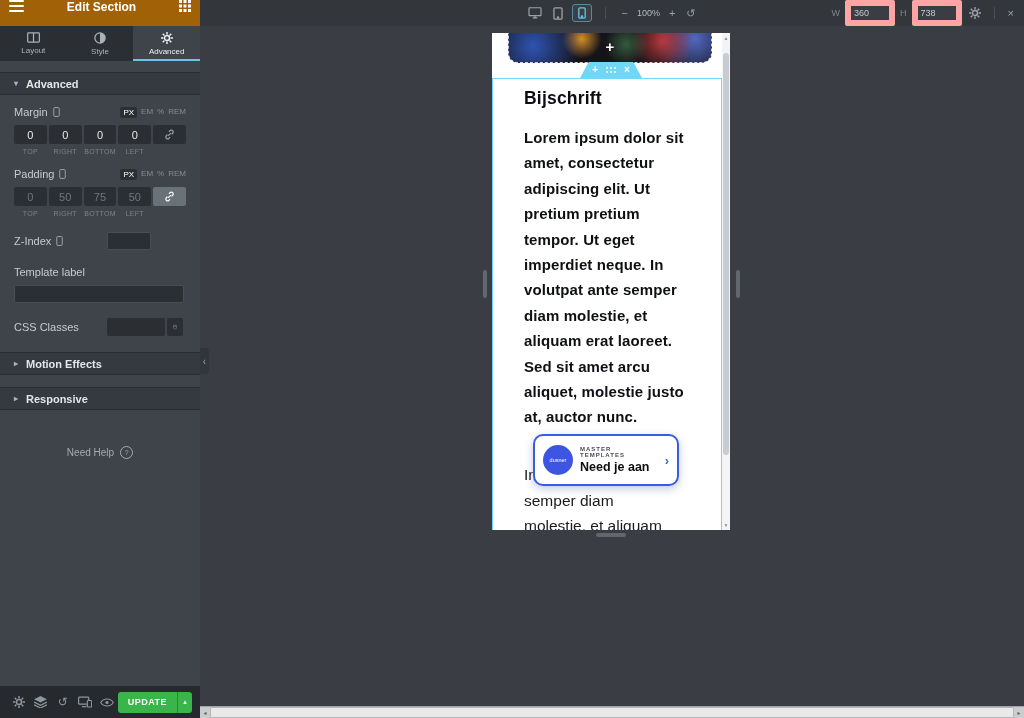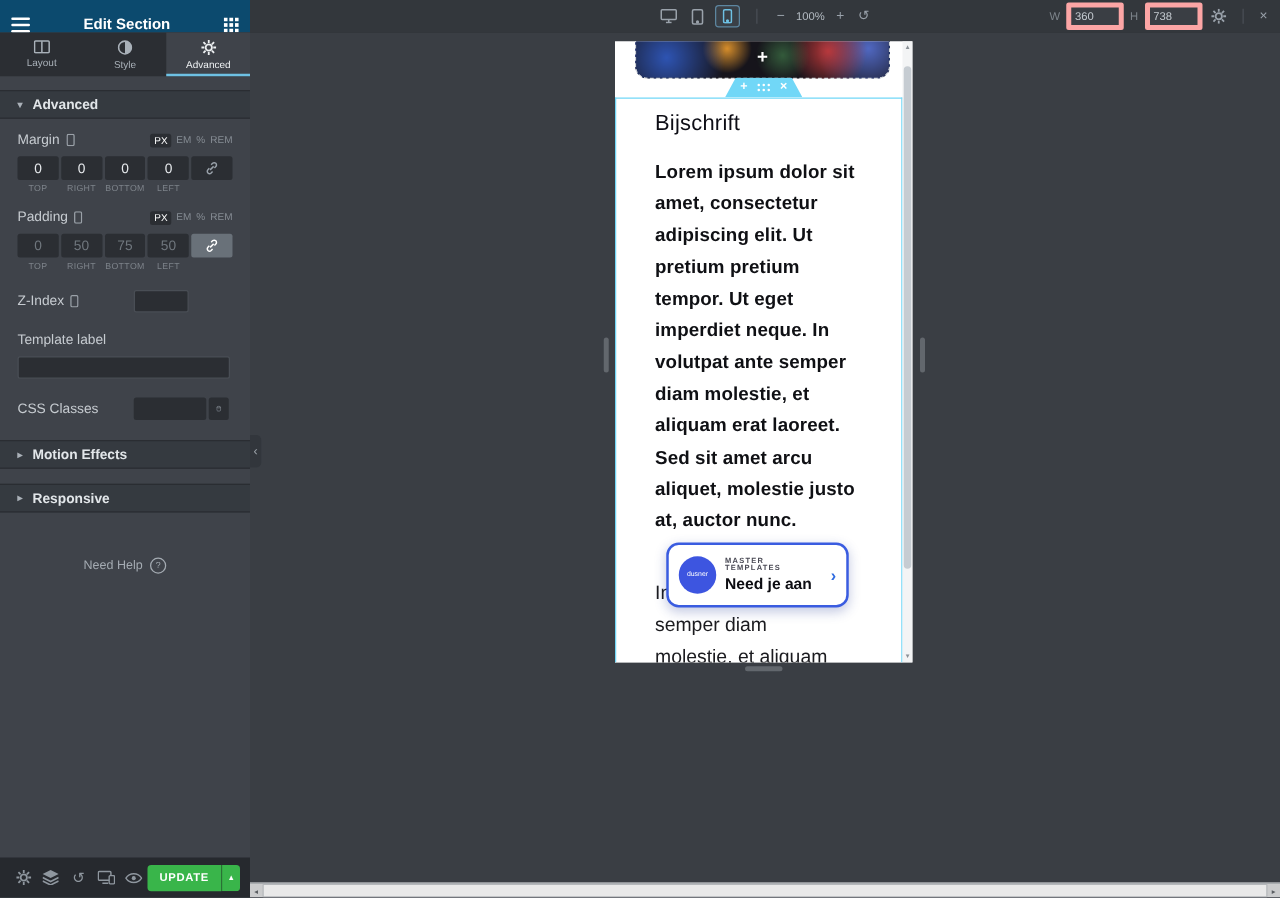--- a/index.html
+++ b/index.html
@@ -4,21 +4,21 @@
 <style>
   html,body{margin:0;padding:0}
   body{width:1024px;height:718px;overflow:hidden;background:#3a3e44;
        font-family:"Liberation Sans",sans-serif;}
   #app{position:relative;width:1024px;height:718px}
   svg{display:block}
 
   
   .panel{position:absolute;left:0;top:0;width:200px;height:718px;background:#3f434a;
          z-index:6;display:flex;flex-direction:column}
-  .panel-header{height:26px;background:#0c4a6e;display:flex;align-items:flex-end;
+  .panel-header{height:26px;background:#a16207;display:flex;align-items:flex-start;
                 padding:0 9px;flex:0 0 auto}
   .hamburger{width:15px;display:flex;flex-direction:column;gap:3px;cursor:pointer}
   .hamburger i{height:2px;background:#fff;border-radius:1px}
   .panel-title{flex:1;text-align:center;color:#fff;font-weight:bold;font-size:12px}
   .apps-ico{color:#fff;cursor:pointer}
 
   .tabs{display:flex;height:35px;background:#2b2e33;flex:0 0 auto}
   .tab{flex:1;display:flex;flex-direction:column;align-items:center;justify-content:center;
        gap:3px;color:#a9b1b9;font-size:8px;cursor:pointer;position:relative}
   .tab.active{background:#3f434a;color:#eef1f3}
@@ -83,21 +83,21 @@
   .topbar{position:absolute;left:0;top:0;right:0;height:26px;background:#33373c;
           border-bottom:1px solid #24272b;display:flex;align-items:center;justify-content:center}
   .tb-center{display:flex;align-items:center;gap:7px}
   .tb-btn{background:none;border:none;color:#9aa2ab;display:flex;align-items:center;cursor:pointer;padding:2px}
   .tb-btn.active-device{border:1px solid #5d86a0;border-radius:3px;background:#3a4047;color:#6ec1e4;padding:2px 5px}
   .tb-sep{width:1px;height:12px;background:#4a4f55;margin:0 6px}
   .zoom-label{font-size:9px;color:#b3bac1}
   .glyph-btn{font-size:11px;line-height:1}
   .tb-right{position:absolute;right:8px;display:flex;align-items:center;gap:5px}
   .tb-lbl{font-size:9px;color:#7d848b}
-  .dim-input-tb{width:32px;height:12px;background:#3a3e44;border:4px solid #fca5a5;border-radius:2px;
+  .dim-input-tb{width:32px;height:12px;background:#3a3e44;border:6px solid #fca5a5;border-radius:2px;
                 color:#c3c9cf;font-size:9px;padding:1px 3px;font-family:inherit}
 
   .canvas{position:absolute;left:0;top:26px;right:0;bottom:12px;background:#3a3e44;overflow:hidden}
   .preview{position:absolute;left:292px;top:7px;width:238px;height:497px;background:#fff;overflow:hidden}
 
   .hero-img{position:absolute;left:16px;width:204px;top:-14px;height:44px;border-radius:10px;
             border:1px dashed #cfd3d7;box-sizing:border-box;cursor:pointer;
             background:
               radial-gradient(circle at 12% 62%, rgba(50,95,205,.85), transparent 26%),
               radial-gradient(circle at 36% 45%, rgba(235,155,45,.9), transparent 15%),
@@ -110,21 +110,21 @@
 
   .section-handle{position:absolute;left:50%;transform:translateX(-50%);top:29px;width:62px;height:16px;
                   background:#71d7f7;clip-path:polygon(14% 0,86% 0,100% 100%,0 100%);
                   display:flex;align-items:center;justify-content:center;gap:8px;color:#fff;cursor:pointer}
   .sh-glyph{font-size:10px;font-weight:bold;line-height:1}
   .sh-drag{width:2px;height:2px;background:#fff;border-radius:50%;margin:-4px 8px 0 0;
            box-shadow:4px 0 0 #fff,8px 0 0 #fff,0 4px 0 #fff,4px 4px 0 #fff,8px 4px 0 #fff}
 
   .edited-section{position:absolute;left:0;top:45px;width:230px;bottom:0;border:1px solid #71d7f7;
                   border-bottom:none;background:#fff;padding:9px 18px 0 31px;box-sizing:border-box}
-  .caption{margin:0;font-size:17.5px;font-weight:400;color:#0d0d15;letter-spacing:.2px}
+  .caption{margin:0;font-size:17.5px;font-weight:700;color:#0d0d15;letter-spacing:.2px}
   .bold-para{margin:16px 0 0;font-size:15px;font-weight:700;line-height:25.4px;color:#0f1014;
              width:174px;letter-spacing:.1px}
   .reg-para{position:absolute;left:31px;top:383px;font-size:15.5px;line-height:25.5px;
             color:#1b1b1f;font-weight:400}
 
   .popup-card{position:absolute;left:41px;top:401px;width:146px;height:52px;background:#fff;
               border:2px solid #3a5ce0;border-radius:10px;box-shadow:0 3px 9px rgba(40,60,150,.28);
               display:flex;align-items:center;padding:0 8px;box-sizing:border-box;gap:7px;z-index:3;cursor:pointer}
   .popup-logo{width:30px;height:30px;border-radius:50%;background:#3d55e0;color:#fff;font-size:5.5px;
               display:flex;align-items:center;justify-content:center;flex:0 0 auto}

